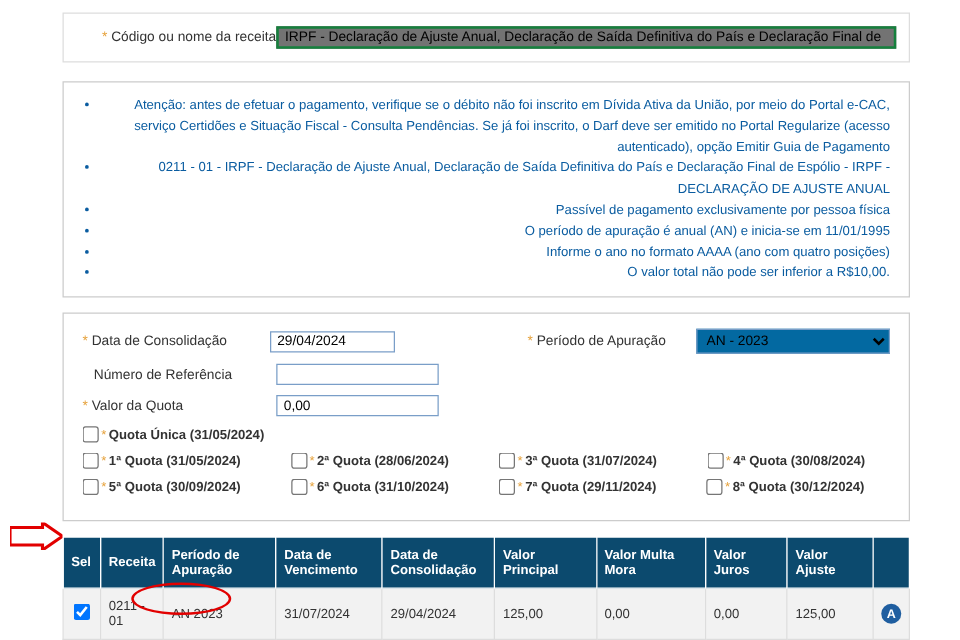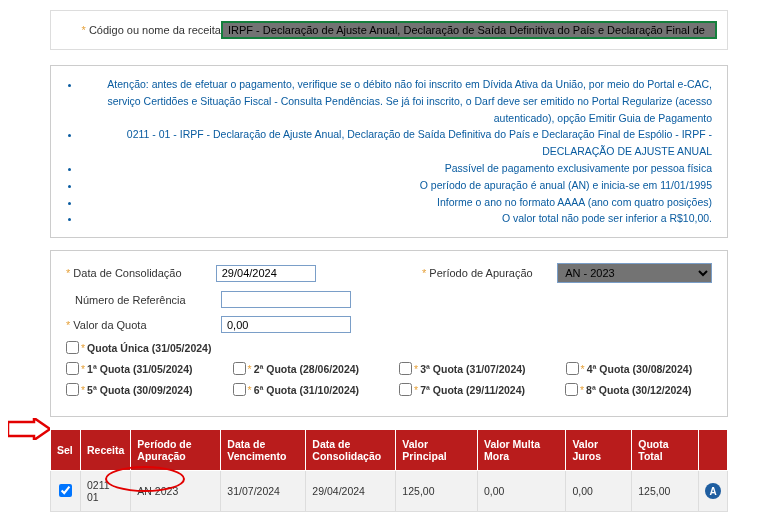--- a/index.html
+++ b/index.html
@@ -11,27 +11,27 @@
   .recipe-input { flex: 1; border: 2px solid #15803d; padding: 2px 5px; font-size: 11px; background: #737373; height: 18px; }
   
   .info-box { border: 1px solid #ccc; padding: 10px 15px; margin-bottom: 12px; }
   .info-box ul { list-style: disc; padding-left: 15px; }
   .info-box li { color: #0a5ca0; font-size: 10.5px; line-height: 1.6; text-align: right; }
   
   .form-block { border: 1px solid #ccc; padding: 12px 15px; margin-bottom: 12px; }
   .form-row { display: flex; align-items: center; margin-bottom: 8px; }
   .form-label { width: 155px; font-size: 11px; }
   .txt-input { border: 1px solid #7a9ec8; padding: 1px 5px; font-size: 11px; height: 17px; width: 100px; }
-  .select-input { border: 1px solid #7a9ec8; padding: 1px 3px; font-size: 11px; height: 20px; width: 160px; background: #737373; }
+  .select-input { border: 1px solid #7a9ec8; padding: 1px 3px; font-size: 11px; height: 20px; width: 160px; background: #0369a1; }
   
   .quota-row { display: flex; gap: 40px; margin: 8px 0; align-items: center; }
   .quota-item { font-size: 10.5px; display: flex; align-items: center; gap: 2px; white-space: nowrap; }
   
   table { width: 100%; border-collapse: collapse; margin: 5px 0 10px 0; font-size: 10.5px; }
-  th { background: #b91c1c; color: #fff; text-align: left; padding: 8px 6px; border: 1px solid #fff; font-weight: bold; }
+  th { background: #0c4a6e; color: #fff; text-align: left; padding: 8px 6px; border: 1px solid #fff; font-weight: bold; }
   td { padding: 8px 6px; border: 1px solid #ddd; background: #f2f2f2; }
   
   .circle-icon { display:inline-flex; width:16px; height:16px; border-radius:50%; background:#1f5ea0; color:#fff; font-size:10px; align-items:center; justify-content:center; font-weight:bold; }
   
   .red-arrow { position: absolute; left: 8px; top: 418px; }
   .red-arrow svg { display:block; }
   .red-ellipse { position: absolute; left: 105px; top: 466px; width: 80px; height: 26px; border: 2.5px solid #e20000; border-radius: 50%; pointer-events: none; }
 </style>
 </head>
 <body>
@@ -128,21 +128,21 @@
   <thead>
     <tr>
       <th style="width:30px">Sel</th>
       <th style="width:50px">Receita</th>
       <th style="width:90px">Período de Apuração</th>
       <th style="width:85px">Data de Vencimento</th>
       <th style="width:90px">Data de Consolidação</th>
       <th>Valor Principal</th>
       <th>Valor Multa Mora</th>
       <th>Valor Juros</th>
-      <th>Quota Total</th>
+      <th>Valor Ajuste</th>
       <th style="width:22px"></th>
     </tr>
   </thead>
   <tbody>
     <tr>
       <td style="text-align:center"><input type="checkbox" checked="" style=""></td>
       <td>0211 - 01</td>
       <td>AN 2023</td>
       <td>31/07/2024</td>
       <td>29/04/2024</td>

